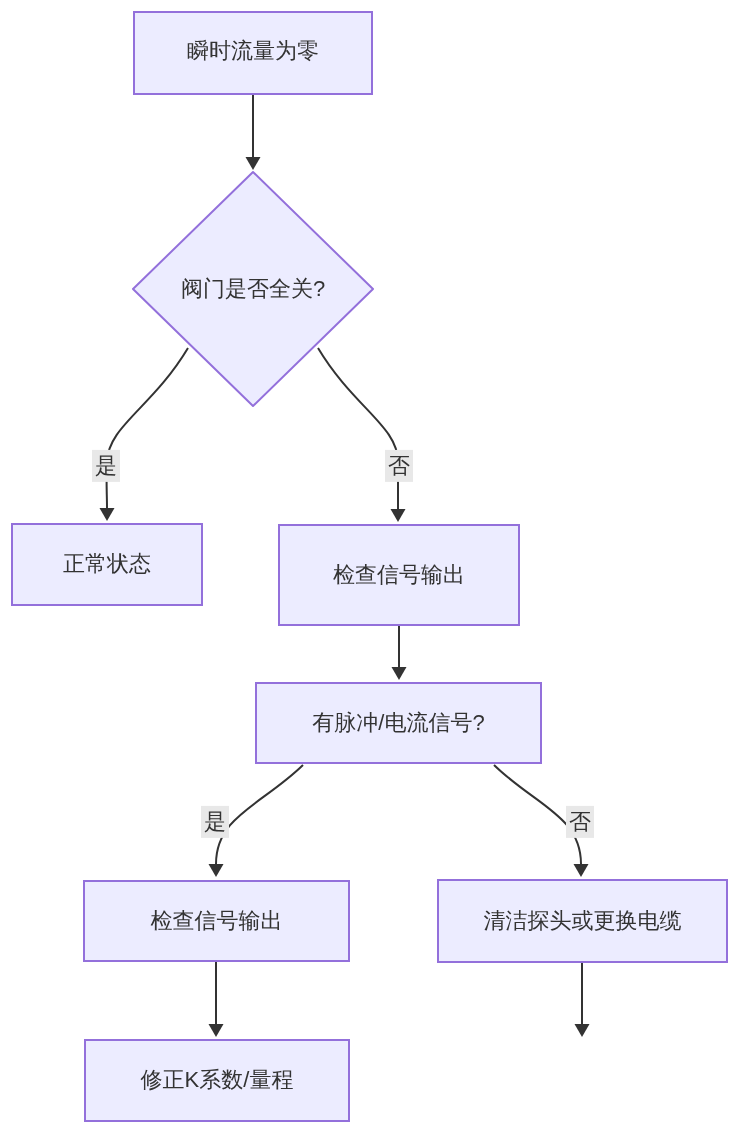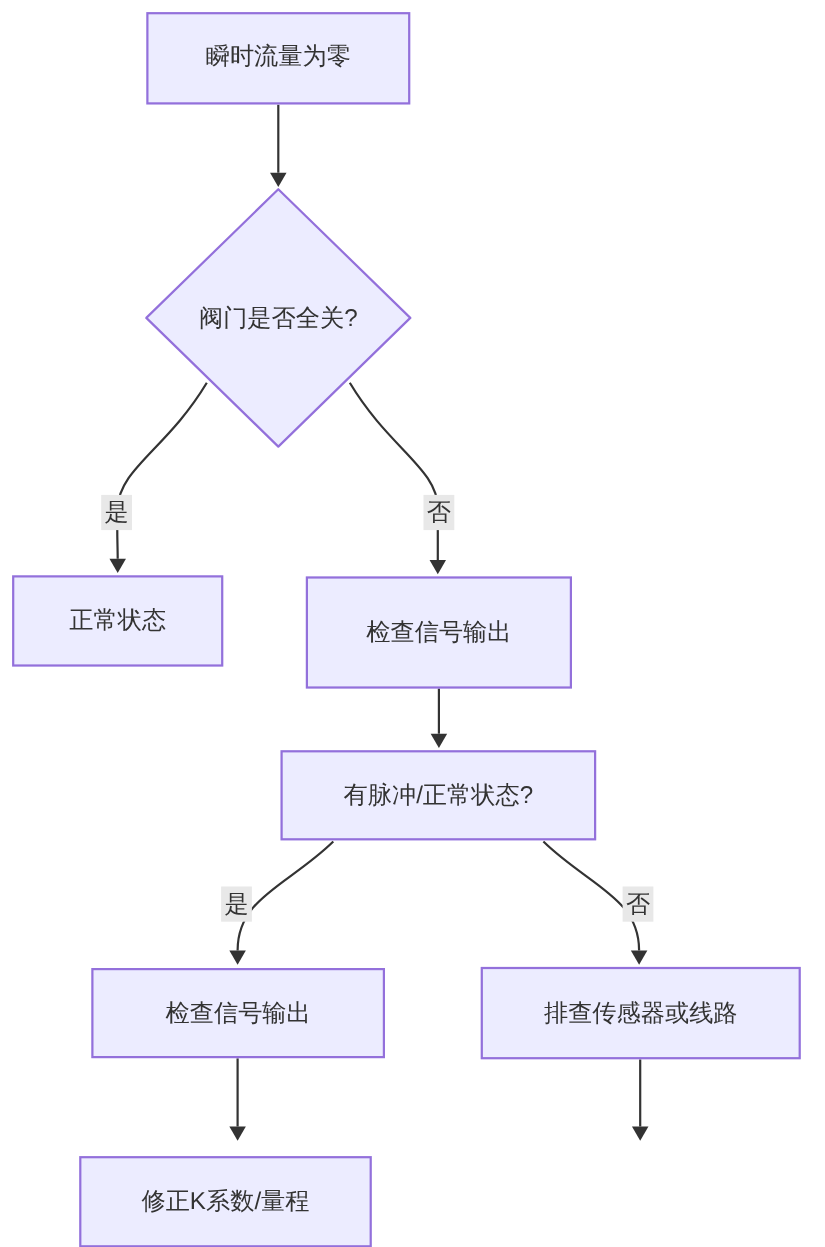--- a/index.html
+++ b/index.html
@@ -94,27 +94,27 @@
   </svg>
 
   <div class="node" style="left:133px; top:11px; width:240px; height:84px;font-family:Liberation Mono, monospace;">瞬时流量为零</div>
 
   <div class="diamond-label" style="left:143px; top:269px; width:220px; height:40px;">阀门是否全关?</div>
 
   <div class="node" style="left:11px; top:523px; width:192px; height:83px;">正常状态</div>
 
   <div class="node" style="left:278px; top:524px; width:242px; height:102px;">检查信号输出</div>
 
-  <div class="node" style="left:255px; top:682px; width:287px; height:82px;">有脉冲/正常状态?</div>
+  <div class="node" style="left:255px; top:682px; width:287px; height:82px;">有脉冲/电流信号?</div>
 
   <div class="node" style="left:83px; top:880px; width:267px; height:82px;">检查信号输出</div>
 
-  <div class="node" style="left:437px; top:879px; width:291px; height:84px;">排查传感器或线路</div>
+  <div class="node" style="left:437px; top:879px; width:291px; height:84px;">清洁探头或更换电缆</div>
 
-  <div class="node" style="left:72px; top:1039px; width:266px; height:83px;margin-top:12px;">修正K系数/量程</div>
+  <div class="node" style="left:84px; top:1039px; width:266px; height:83px;">修正K系数/量程</div>
 
 
   <div class="edge-label" style="left:106px; top:466px;">是</div>
 
   <div class="edge-label" style="left:399px; top:466px;">否</div>
 
   <div class="edge-label" style="left:215px; top:822px;">是</div>
 
   <div class="edge-label" style="left:580px; top:822px;">否</div>
 

